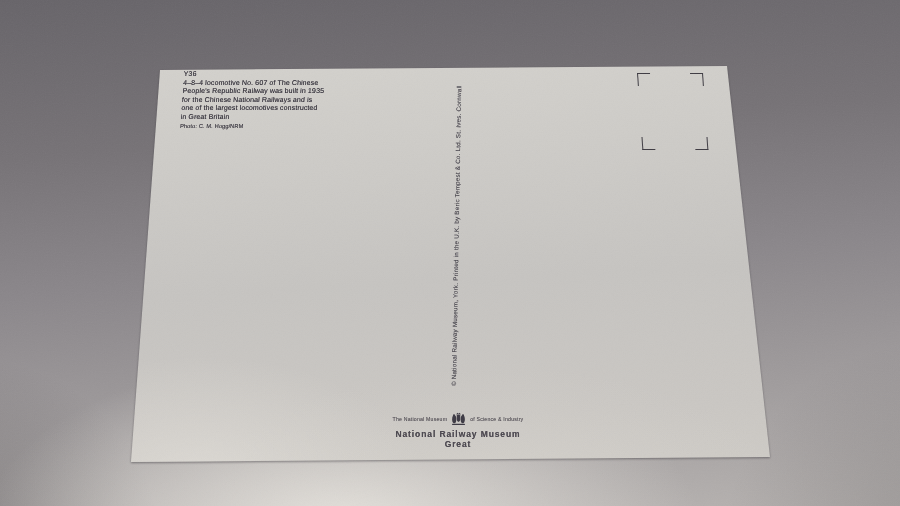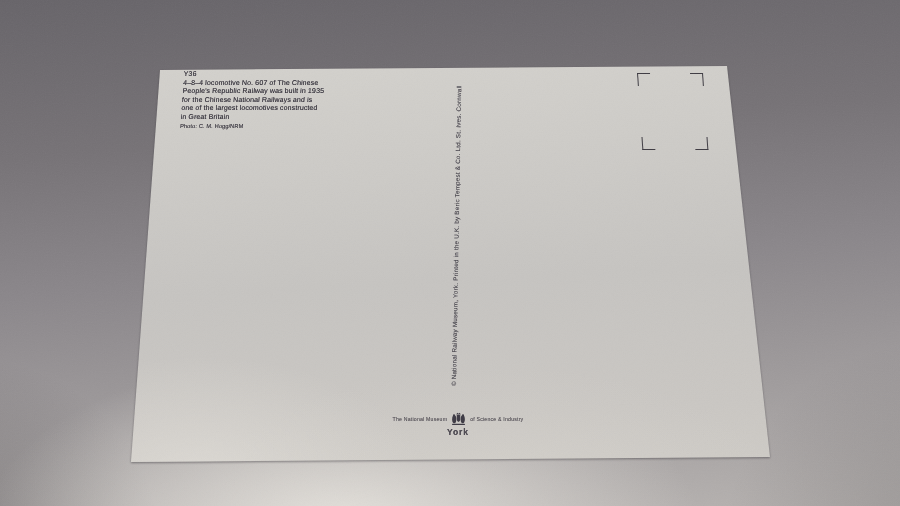--- a/index.html
+++ b/index.html
@@ -184,21 +184,22 @@
               <ellipse cx="8.5" cy="14.5" rx="4.2" ry="8"></ellipse>
               <circle cx="8" cy="6.5" r="2.2"></circle>
               <ellipse cx="25.5" cy="14.5" rx="4.2" ry="8"></ellipse>
               <circle cx="26" cy="6.5" r="2.2"></circle>
               <rect x="4" y="23.5" width="26" height="2.6" rx="1.3"></rect>
             </g>
           </svg>
         </span>
         <span>of Science &amp; Industry</span>
       </div>
-      <div class="pub-place">York</div>
+      <div class="pub-name">National Railway Museum</div>
+      <div class="pub-place">Great</div>
     </div>
 
   </div>
 
   <svg class="grain" width="900" height="506">
     <filter id="noise">
       <feTurbulence type="fractalNoise" baseFrequency="0.9" numOctaves="2" stitchTiles="stitch"></feTurbulence>
       <feColorMatrix type="saturate" values="0"></feColorMatrix>
     </filter>
     <rect width="900" height="506" filter="url(#noise)" opacity="0.05"></rect>

